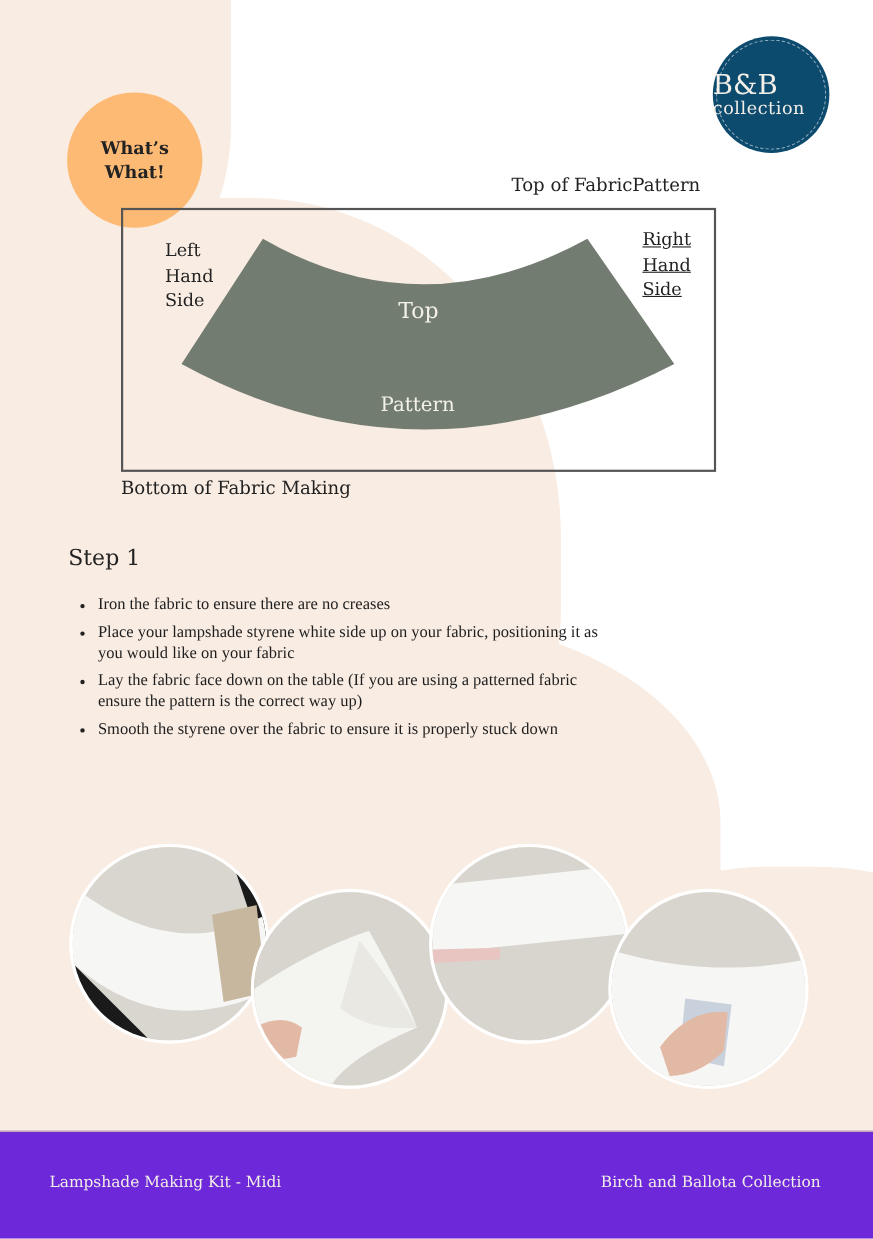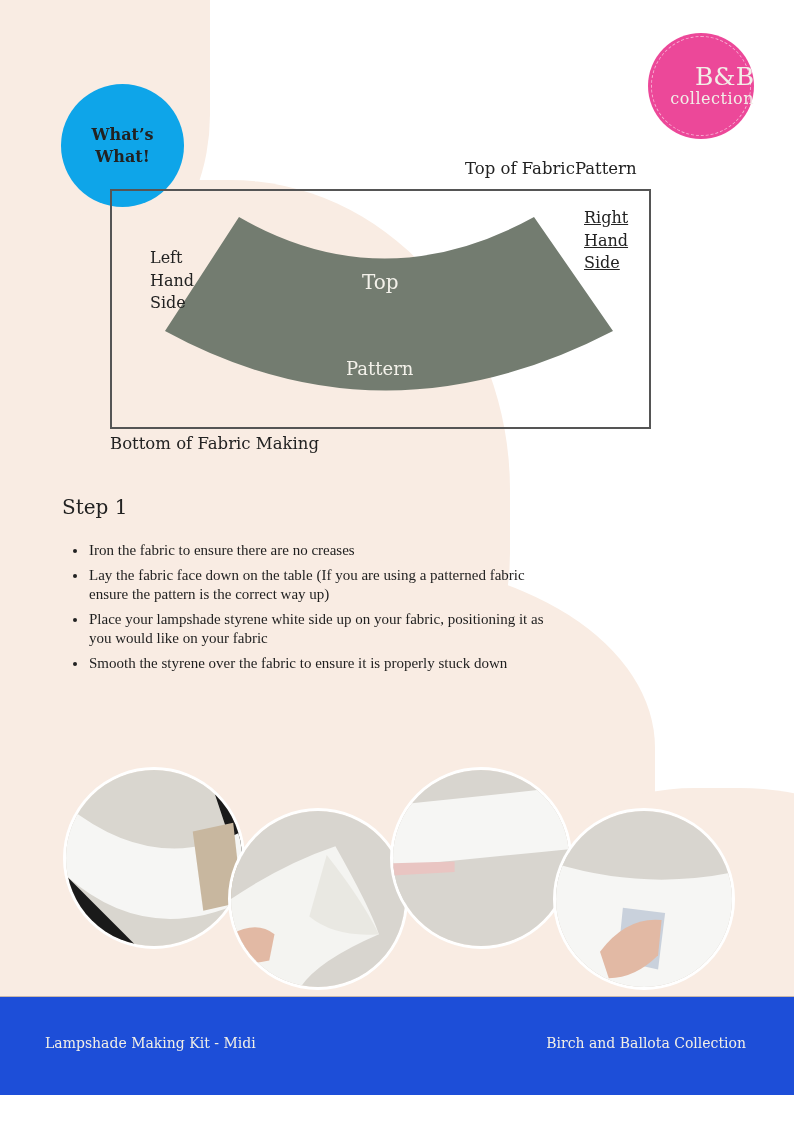--- a/index.html
+++ b/index.html
@@ -9,48 +9,48 @@
       font-family: "DejaVu Serif", serif;
       color: #222;
     }
     .bg-blob { position: absolute; background: #f9ece3; }
     .slab { font-family: "DejaVu Serif", serif; }
     .book { font-family: "Liberation Serif", serif; }
 
     
     .logo {
       position: absolute; left: 648px; top: 33px; width: 106px; height: 106px;
-      border-radius: 50%; background: #ec4899;
-      display: flex; flex-direction: column; align-items: flex-end; justify-content: center;
+      border-radius: 50%; background: #0c4a6e;
+      display: flex; flex-direction: column; align-items: flex-start; justify-content: center;
       color: #f2efe8;
     }
     .logo::after {
       content: ""; position: absolute; inset: 3px; border-radius: 50%;
       border: 1px dashed rgba(255,255,255,0.55);
     }
     .logo-main { font-size: 25px; letter-spacing: 0px; line-height: 26px; font-weight: 200; }
     .logo-sub { font-size: 16px; line-height: 18px; letter-spacing: 0.5px; }
 
     
     .badge {
       position: absolute; left: 61px; top: 84px; width: 123px; height: 123px;
-      border-radius: 50%; background: #0ea5e9;
+      border-radius: 50%; background: #fdba74;
       display: flex; align-items: center; justify-content: center; text-align: center;
       font-size: 16px; font-weight: bold; line-height: 22px; color: #222;
     }
 
     
     .top-label { position: absolute; left: 465px; top: 159px; font-size: 16.5px; }
     .bottom-label { position: absolute; left: 110px; top: 434px; font-size: 16.5px; }
     .frame {
       position: absolute; left: 110px; top: 189px; width: 537px; height: 236px;
       border: 2px solid #555;
     }
     .side-label { position: absolute; font-size: 16px; line-height: 22.5px; }
-    .left-side { left: 150px; top: 217px; margin-top: 30px; }
+    .left-side { left: 150px; top: 217px; }
     .right-side { left: 584px; top: 207px; text-decoration: underline; }
     .arc-svg { position: absolute; left: 0; top: 0; }
     .arc-top { position: absolute; left: 362px; top: 270px; font-size: 20px; color: #f3f1ea; }
     .arc-bottom { position: absolute; left: 346px; top: 358px; font-size: 18px; color: #f3f1ea; }
 
     
     .step-title { position: absolute; left: 62px; top: 495px; font-size: 20px; }
     .step-list {
       position: absolute; left: 62px; top: 537px; width: 500px;
       margin: 4px; padding: 0; list-style: none;
@@ -64,22 +64,22 @@
 
     
     .photo {
       position: absolute; border-radius: 50%; border: 3px solid #fff; overflow: hidden;
       box-sizing: border-box;
     }
     .photo svg { width: 100%; height: 100%; display: block; }
 
     
     .footer {
-      position: absolute; left: 0; top: 996px; width: 794px; height: 98px;
-      background: #1d4ed8; border-top: 1px solid #c9b8ab;
+      position: absolute; left: 0; top: 1028px; width: 794px; height: 98px;
+      background: #6d28d9; border-top: 1px solid #c9b8ab;
       color: #f2efe6; font-size: 14px;
     }
     .footer-left { position: absolute; left: 45px; top: 38px; }
     .footer-right { position: absolute; right: 48px; top: 38px; }
   </style>
 </head>
 <body>
 
 <div class="bg-blob" style="left:-120px; top:-120px; width:330px; height:430px; border-radius:0 0 60% 50% / 0 0 50% 40%;"></div>
 <div class="bg-blob" style="left:-50px; top:180px; width:560px; height:620px; border-radius:45% 50% 40% 30%;"></div>
@@ -117,22 +117,22 @@
   <div>Side</div>
 </div>
 <div class="arc-top slab">Top</div>
 <div class="arc-bottom slab">Pattern</div>
 
 <div class="bottom-label slab">Bottom of Fabric Making</div>
 
 <div class="step-title slab">Step 1</div>
 <ul class="step-list book">
   <li>Iron the fabric to ensure there are no creases</li>
+  <li>Place your lampshade styrene white side up on your fabric, positioning it as you would like on your fabric</li>
   <li>Lay the fabric face down on the table (If you are using a patterned fabric ensure the pattern is the correct way up)</li>
-  <li>Place your lampshade styrene white side up on your fabric, positioning it as you would like on your fabric</li>
   <li>Smooth the styrene over the fabric to ensure it is properly stuck down</li>
 </ul>
 
 <div class="photo" style="left:63px; top:767px; width:182px; height:182px;">
   <svg viewBox="0 0 100 100" preserveAspectRatio="none">
     <rect width="100" height="100" fill="#d9d6cf"></rect>
     <polygon points="80,0 100,0 100,60" fill="#1a1a1a"></polygon>
     <polygon points="0,60 0,100 40,100" fill="#1a1a1a"></polygon>
     <path d="M0,20 Q50,60 100,35 L100,75 Q45,100 0,60 Z" fill="#f6f6f4"></path>
     <polygon points="72,35 95,30 100,75 78,80" fill="#c8b79f"></polygon>

